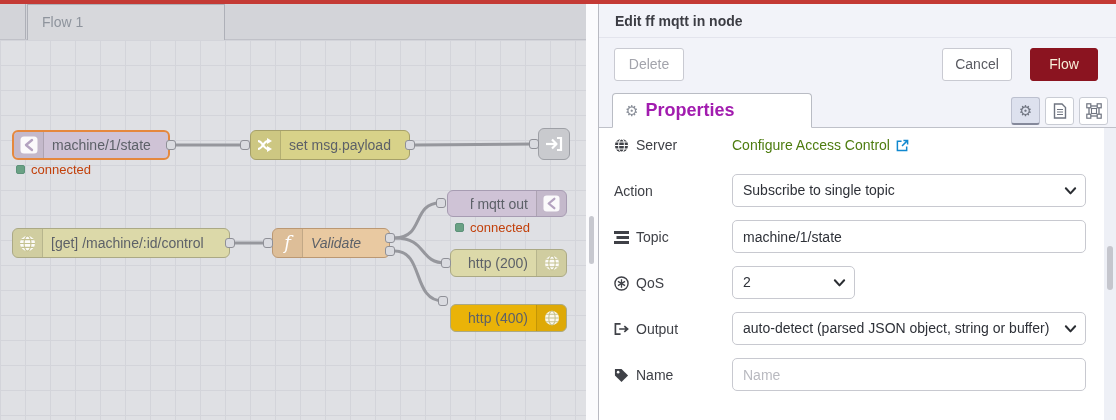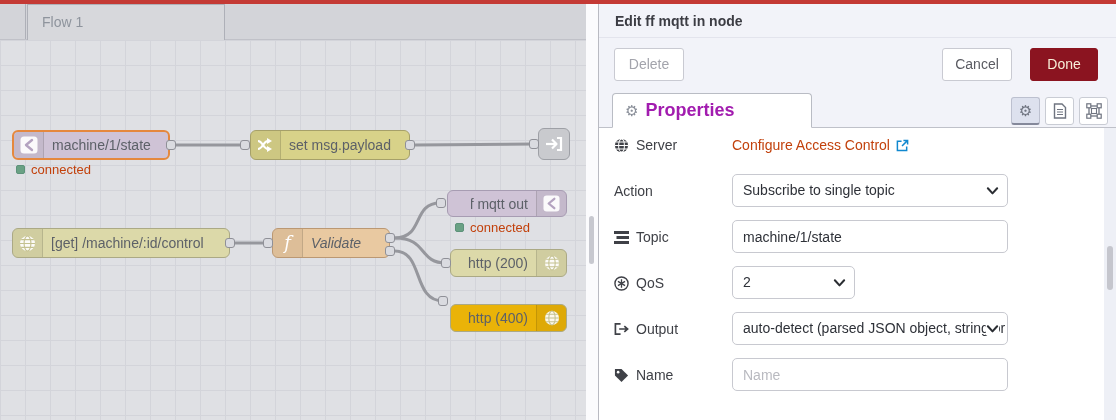--- a/index.html
+++ b/index.html
@@ -70,27 +70,27 @@
   .tabbtn { position:absolute; top:4px; width:29px; height:28px; background:#fff; border:1px solid #c9ccd4;
             border-radius:3px; display:flex; align-items:center; justify-content:center; }
   .tabbtn.active { background:#dde1ee; border-color:#bcc0cf; border-bottom:2px solid #84889a; }
   .tb-gear { left:412px; } .tb-doc { left:446px; } .tb-box { left:480px; }
   .tabbtn .gear-glyph { font-size:15px; color:#6f7480; line-height:1; }
 
   .p-form { position:absolute; left:0; top:124px; width:505px; height:292px; background:#fff; }
   .f-label { position:absolute; left:15px; display:flex; align-items:center; height:18px;
              font-size:14px; color:#3f4147; }
   .f-label svg, .f-label .li { margin-right:7px; }
-  .f-input, .f-select { position:absolute; left:133px; width:276px; height:33px; background:#fff;
+  .f-input, .f-select { position:absolute; left:133px; width:354px; height:33px; background:#fff;
              border:1px solid #c8c9d0; border-radius:5px; font-size:14px; color:#2e3138; }
   input.f-input { padding:0 10px; font-family:"Liberation Sans",sans-serif; outline:none; }
   input.f-input::placeholder { color:#b9bac0; }
   .f-select { line-height:31px; padding:0 26px 0 10px; white-space:nowrap; overflow:hidden; cursor:pointer; }
   .f-select .chev { position:absolute; right:8px; top:10px; }
-  .f-link { position:absolute; left:133px; font-size:14px; color:#c2410c; display:flex; align-items:center;
+  .f-link { position:absolute; left:133px; font-size:14px; color:#4d7c0f; display:flex; align-items:center;
             height:18px; cursor:pointer; }
   .f-link svg { margin-left:6px; }
 
   .p-scroll { position:absolute; left:505px; top:124px; width:13px; height:292px; background:#eef0f6; }
   .p-scroll .thumb { position:absolute; left:3px; top:118px; width:6px; height:44px; background:#c5c6cd; border-radius:3px; }
 </style>
 </head>
 <body>
 
 <div class="app">
@@ -225,21 +225,21 @@
 
   <div class="panel">
 
     <div class="p-header">
       <span>Edit ff mqtt in node</span>
     </div>
 
     <div class="p-toolbar">
       <div class="btn btn-delete">Delete</div>
       <div class="btn btn-cancel">Cancel</div>
-      <div class="btn btn-done">Done</div>
+      <div class="btn btn-done">Flow</div>
     </div>
 
     <div class="p-tabbar">
       <div class="p-tab">
         <span class="gear-glyph">⚙</span>
         <span class="t-label">Properties</span>
       </div>
       <div class="tabbtn active tb-gear">
         <span class="gear-glyph">⚙</span>
       </div>

